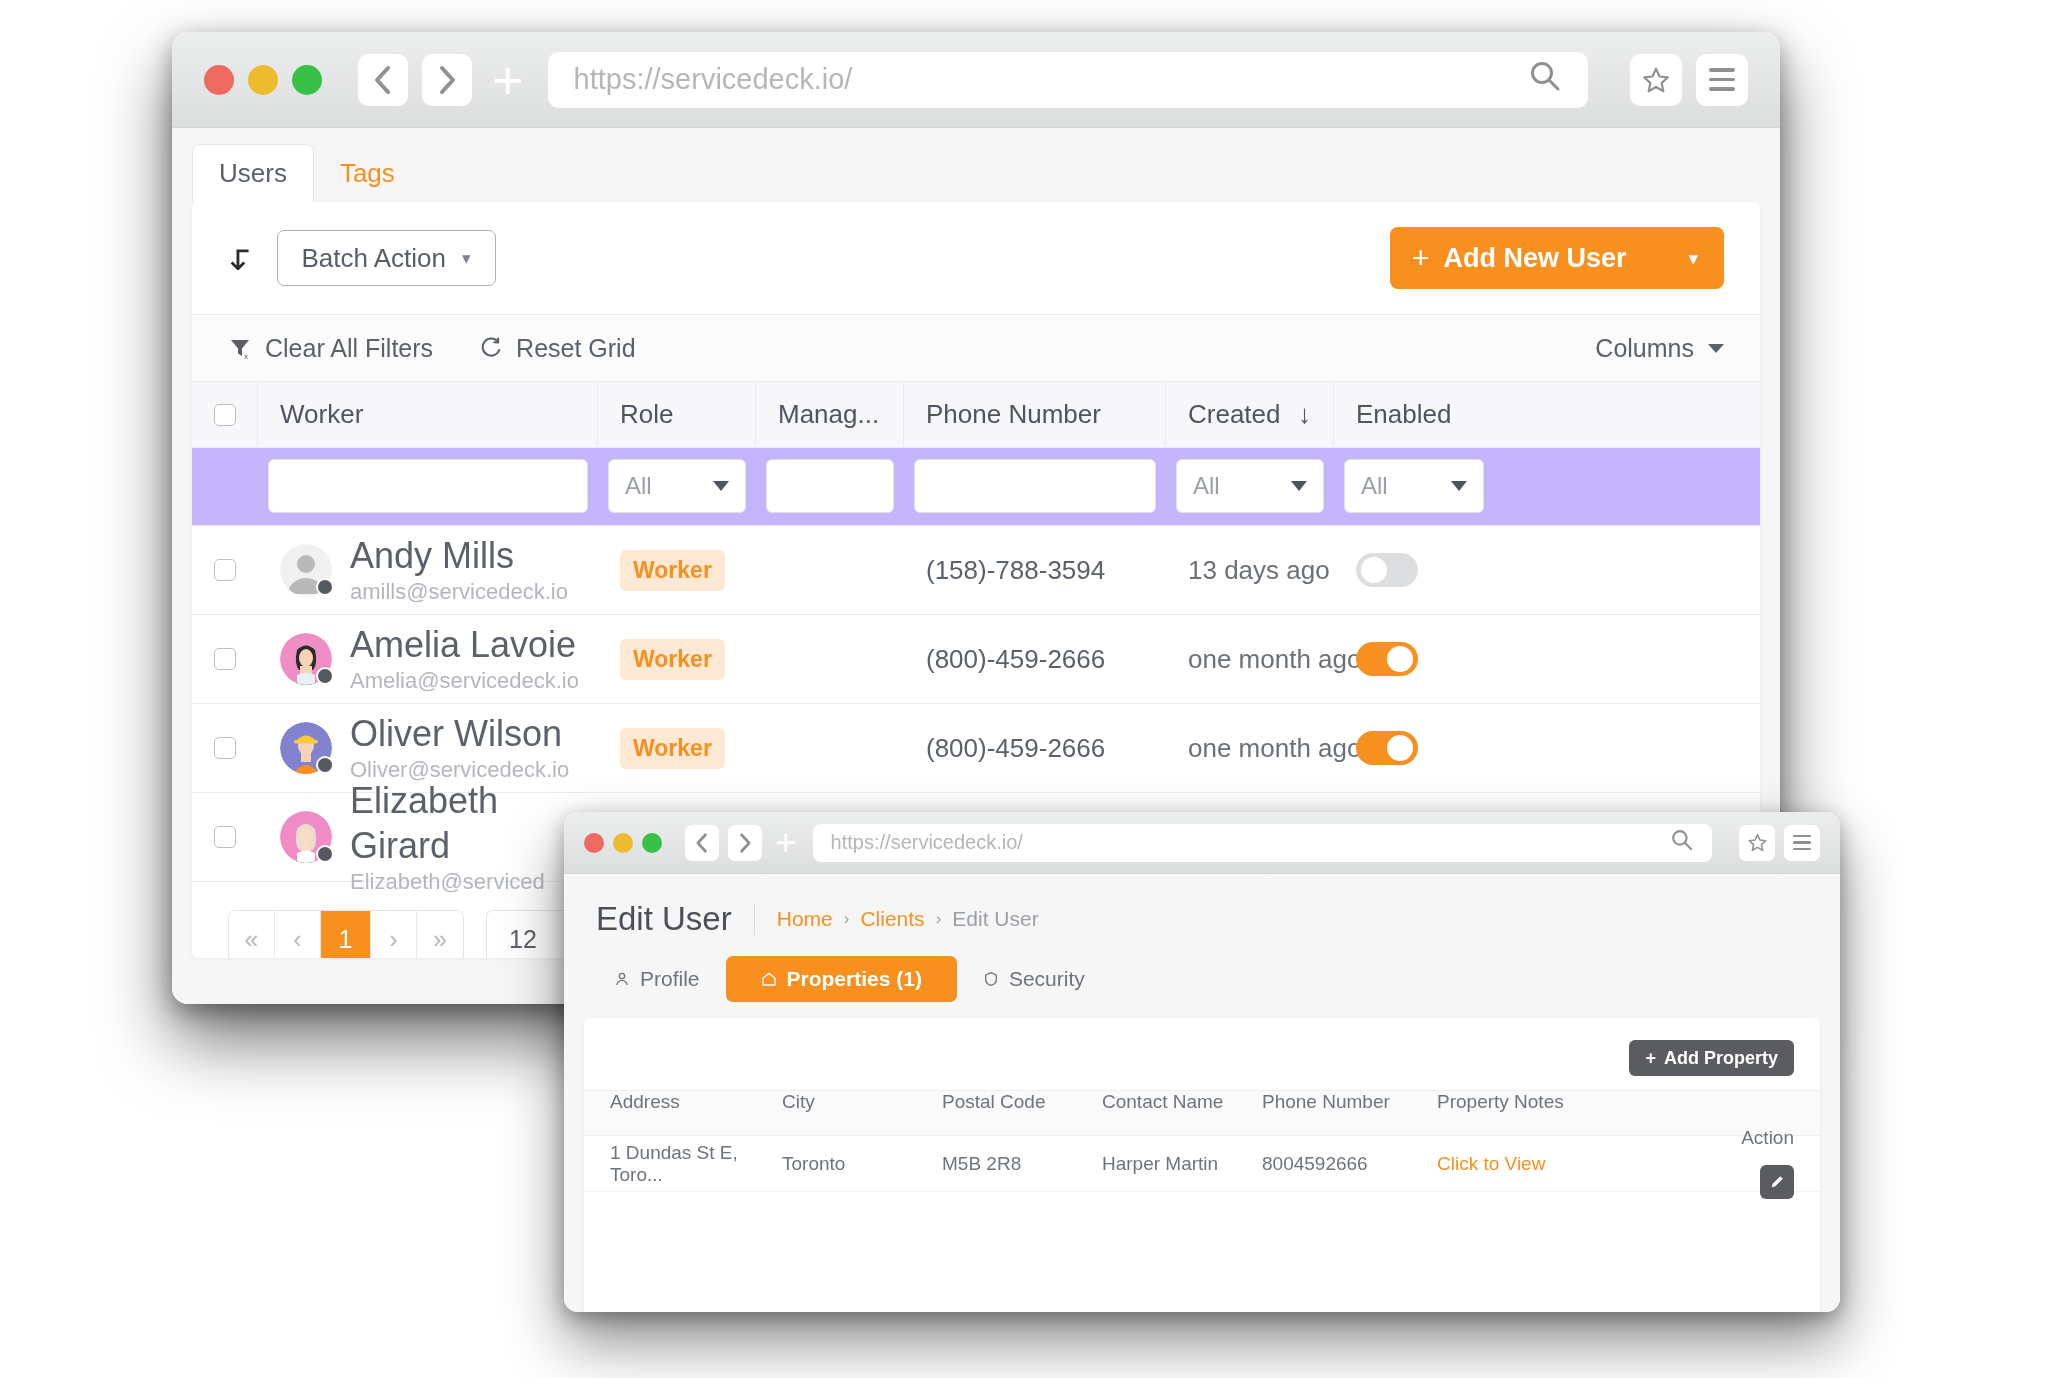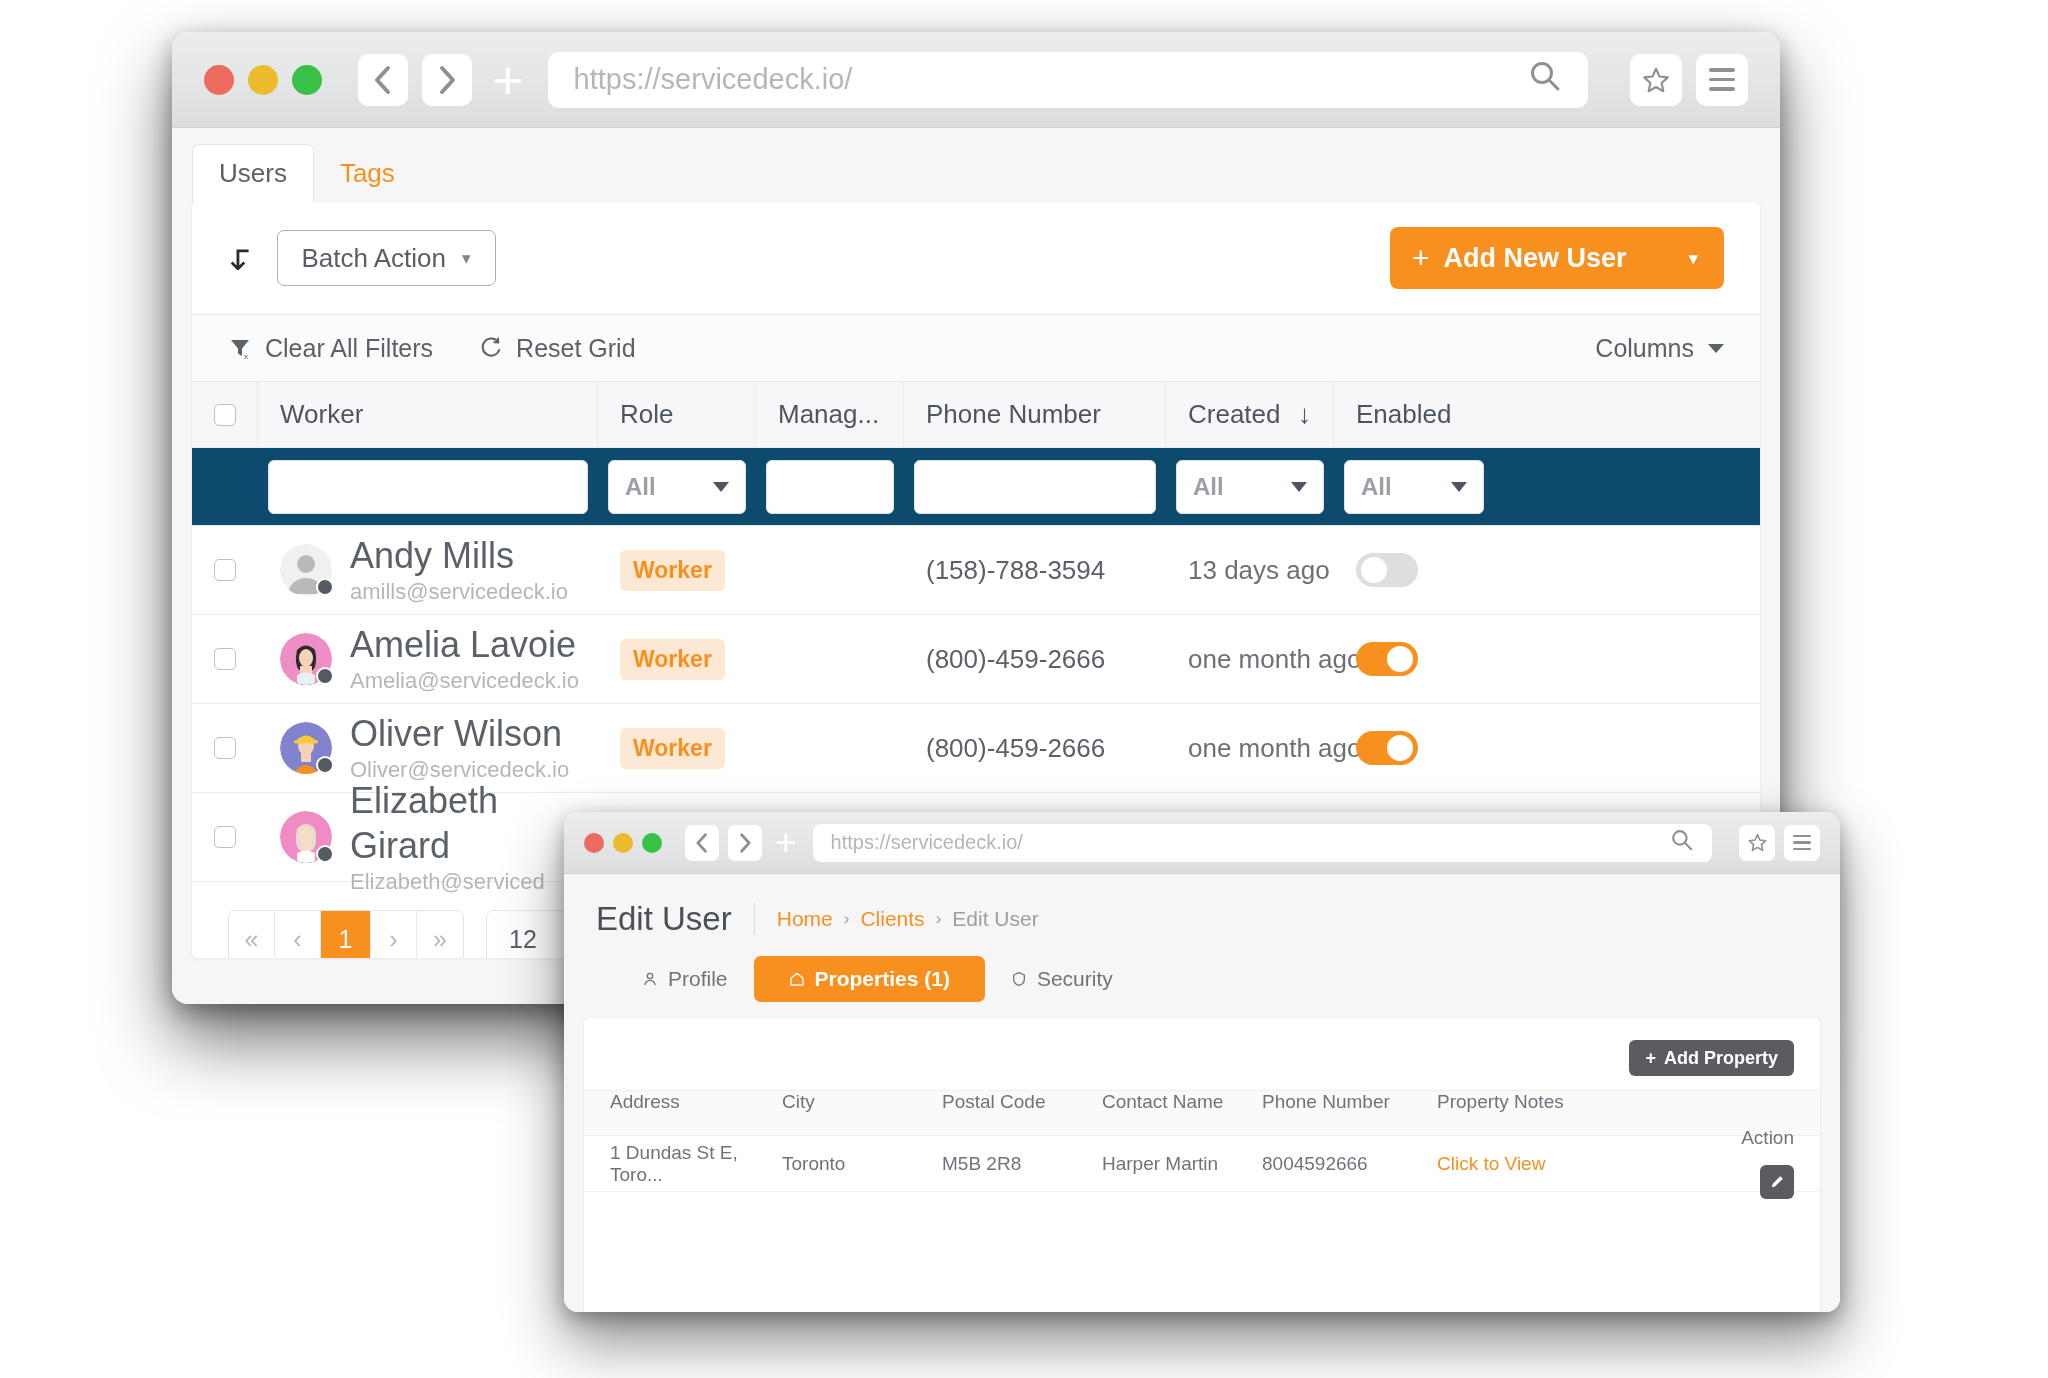--- a/index.html
+++ b/index.html
@@ -154,21 +154,21 @@
   .c-role   { width: 158px; }
   .c-manager{ width: 148px; }
   .c-phone  { width: 262px; }
   .c-created{ width: 168px; justify-content: space-between !important; }
   .c-enabled{ width: 160px; }
 
   .cbox {
     width: 22px; height: 22px; border: 1.7px solid #bcbfc4; border-radius: 5px; background: #fff;
   }
 
-  .filter-row { display: flex; align-items: flex-start; height: 78px; background: #0c4a6e; border-bottom: 1px solid #e9eaec; font-weight: bold; }
+  .filter-row { display: flex; align-items: flex-end; height: 78px; background: #c4b5fd; border-bottom: 1px solid #e9eaec; }
   .filter-row .cell { padding: 0 10px; display: flex; align-items: center; height: 78px; }
   .fin {
     width: 100%; height: 54px; border: 1px solid #dfe1e4; border-radius: 6px; background: #fff;
     display: flex; align-items: center; justify-content: space-between;
     padding: 0 16px; font-size: 24px; color: #9aa0a6;
   }
   .fin .tri { width: 0; height: 0; border-left: 8px solid transparent; border-right: 8px solid transparent; border-top: 10px solid #4f5560; }
 
   .row { display: flex; align-items: center; height: 89px; border-bottom: 1px solid #ececee; background: #fff; }
   .row .cell { padding: 0 22px; display: flex; align-items: center; height: 89px; }
@@ -214,21 +214,21 @@
   
   .front-body { background: #f6f6f7; height: 438px; padding: 0; }
   .edit-head { display: flex; align-items: center; gap: 22px; padding: 26px 34px 14px 32px; }
   .edit-title { font-size: 33px; color: #4a5058; }
   .vdiv { width: 1px; height: 32px; background: #d9dbde; }
   .crumbs { display: flex; align-items: center; gap: 11px; font-size: 21px; }
   .crumb-link { color: #f7901e; }
   .crumb-sep { color: #9aa0a6; font-size: 17px; }
   .crumb-cur { color: #9aa0a6; }
 
-  .etabs { display: flex; align-items: center; gap: 10px; padding: 4px 34px 16px 34px; margin-left: 28px; }
+  .etabs { display: flex; align-items: center; gap: 10px; padding: 4px 34px 16px 34px; }
   .etab { display: flex; align-items: center; gap: 10px; font-size: 21px; color: #6e747b; padding: 10px 16px; border-radius: 7px; }
   .etab.active { background: #f7901e; color: #ffffff; font-weight: bold; padding: 11px 35px; }
   .etab svg { display: block; }
 
   .prop-card { background: #ffffff; margin: 0 20px; border-radius: 6px; box-shadow: 0 1px 4px rgba(0,0,0,0.06); overflow: hidden; height: 300px; }
   .prop-top { display: flex; justify-content: flex-end; padding: 22px 26px 14px 26px; }
   .add-prop {
     background: #5a5c5f; color: #fff; border-radius: 6px; height: 36px;
     display: flex; align-items: center; gap: 8px; padding: 0 16px;
     font-size: 18px; font-weight: bold;

